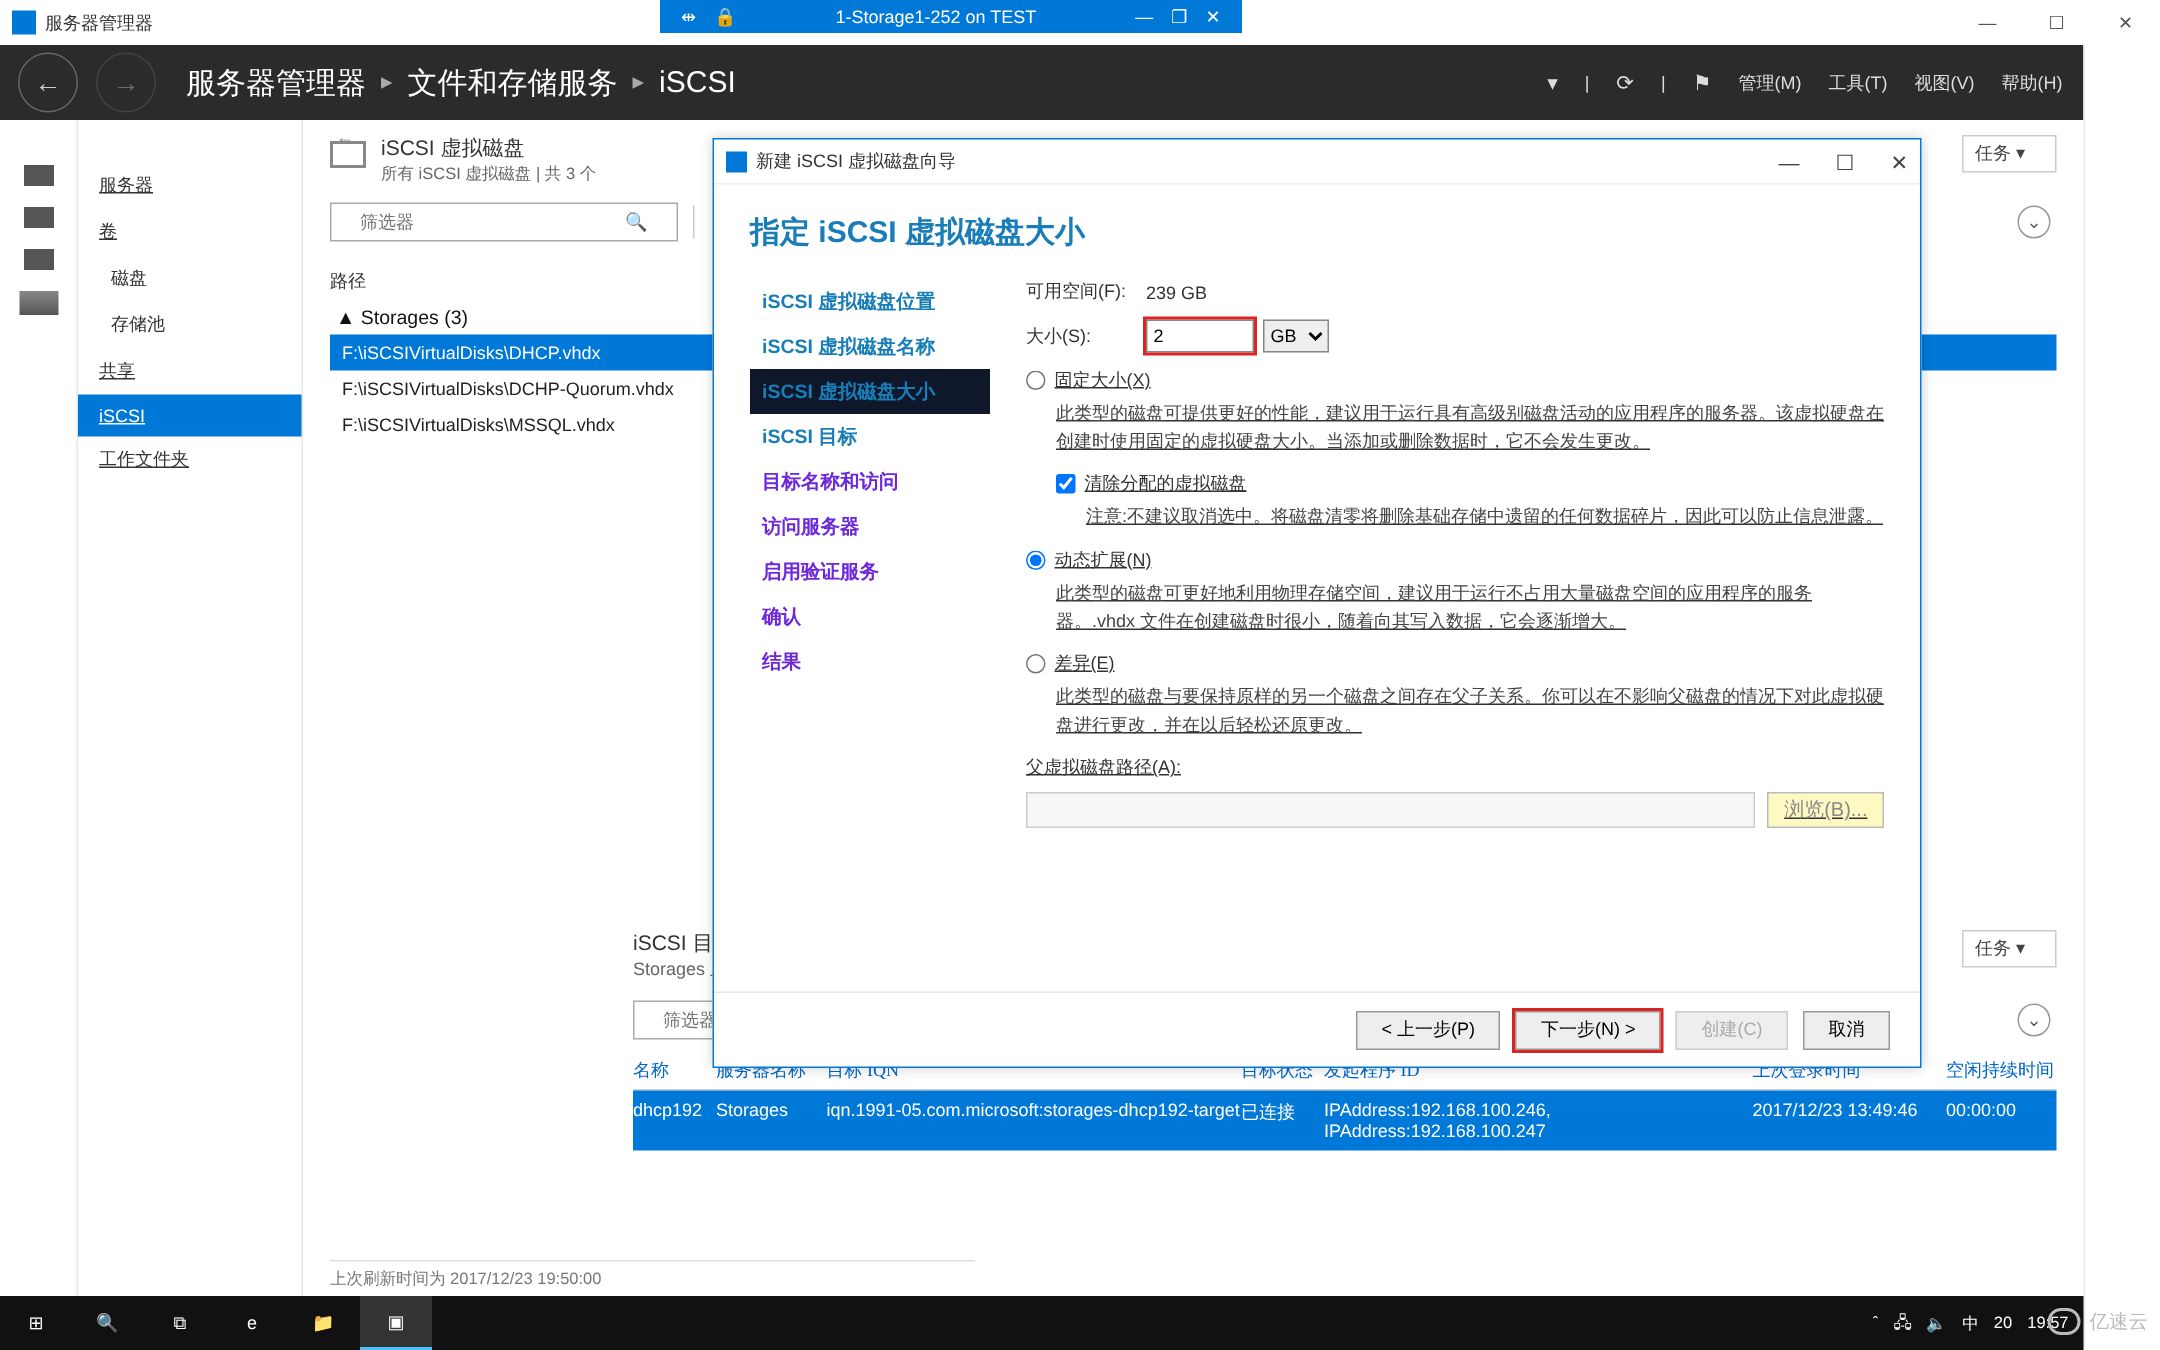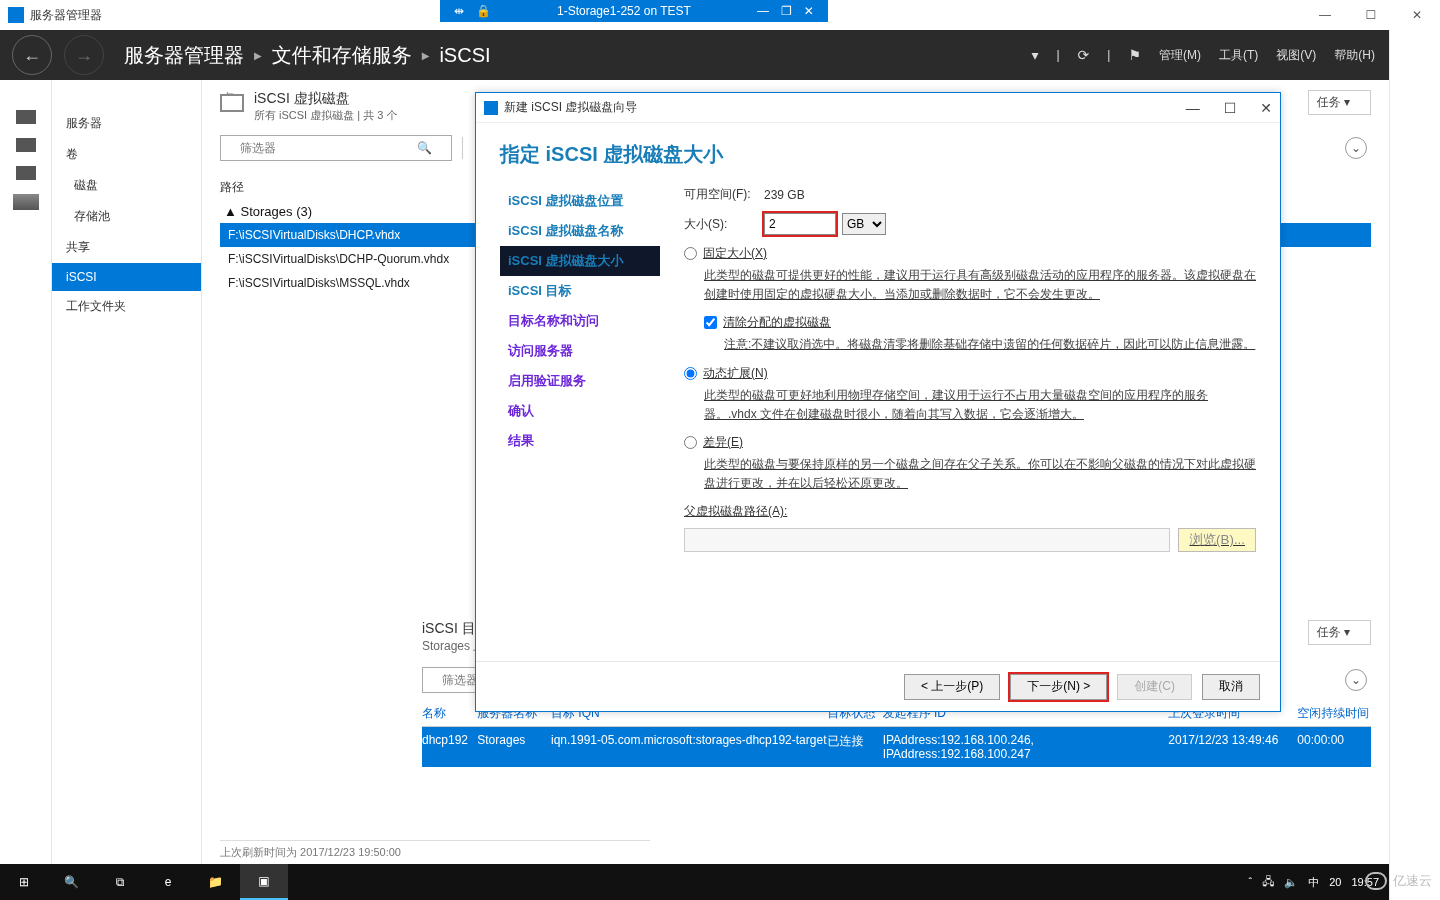--- a/index.html
+++ b/index.html
@@ -17,21 +17,21 @@
 .sm-bc { margin-left:20px; font-size:20px; color:#fff; display:flex; align-items:center; gap:10px; }
 .sm-bc .tri { font-size:10px; color:#aaa; }
 .sm-hdr-right { margin-left:auto; display:flex; align-items:center; gap:18px; padding-right:14px; color:#ddd; }
 .sm-hdr-right .ic { font-size:14px; cursor:pointer; }
 .sm-body { position:absolute; top:80px; left:0; right:51px; bottom:36px; display:flex; background:#fff; }
 .sm-narrow { width:52px; background:#fff; border-right:1px solid #e5e5e5; display:flex; flex-direction:column; align-items:center; padding-top:30px; gap:14px;}
 .sm-narrow .nic { width:20px; height:14px; background:#555; cursor:pointer;}
 .sm-narrow .nic.sel { background:linear-gradient(#888,#555); width:26px; height:16px; }
 .sm-sidebar { width:150px; border-right:1px solid #e5e5e5; padding-top:28px; }
 .sm-sidebar .sitem { padding:7px 12px 7px 22px; color:#333; cursor:pointer; }
-.sm-sidebar .sitem.top { padding-left:14px; }
+.sm-sidebar .sitem.top { padding-left:14px;text-decoration:underline; }
 .sm-sidebar .sitem.sel { background:#0078d7; color:#fff; }
 .sm-main { flex:1; padding:10px 18px 0 18px; overflow:hidden; position:relative; }
 .pane-hdr { display:flex; align-items:flex-start; }
 .pane-hdr .hdr-ic { width:24px; height:18px; border:2px solid #888; margin-right:10px; margin-top:4px; position:relative;}
 .pane-hdr .hdr-ic:before {content:"←"; position:absolute; top:-12px; left:2px; font-size:12px; color:#888; }
 .pane-title { font-size:14px; color:#333; font-weight:400; }
 .pane-sub { font-size:11px; color:#666; }
 .tasks-btn { margin-left:auto; border:1px solid #ccc; padding:3px 20px 3px 8px; color:#444; cursor:pointer; background:#fff; }
 .circle-btn { width:22px; height:22px; border:1px solid #999; border-radius:50%; display:flex; align-items:center; justify-content:center; margin-left:auto; margin-right:4px; cursor:pointer; color:#555; }
 .filter-row { margin-top:12px; display:flex; align-items:center; gap:10px; }
@@ -41,21 +41,21 @@
 .list-area { margin-top:14px; }
 .list-hdr { font-size:12px; color:#333; padding:4px 0; }
 .list-group { font-size:13px; color:#111; padding:4px 0 4px 4px; }
 .list-row { padding:5px 8px; color:#222; cursor:pointer; }
 .list-row.sel { background:#0078d7; color:#fff; }
 .refresh-line { position:absolute; left:18px; bottom:0; font-size:11px; color:#777; padding:4px 0; border-top:1px solid #ddd; width:430px;}
 .target-pane { position:absolute; left:220px; right:18px; top:540px; }
 .target-hdr { font-size:14px; color:#333; }
 .target-sub { font-size:12px; color:#666; }
 .cols-row { display:flex; margin-top:8px; font-size:12px; color:#0066cc; border-bottom:1px solid #ccc; padding:4px 0;}
-.cols-row span { cursor:pointer; }
+.cols-row span { cursor:pointer;font-family:Liberation Serif, serif; }
 .data-row { display:flex; padding:6px 0; background:#0078d7; color:#fff; font-size:12px;}
 
 .wizard { position:absolute; top:92px; left:475px; width:806px; height:620px; background:#fff; border:1px solid #0078d7; z-index:500; display:flex; flex-direction:column; box-shadow:0 0 8px rgba(0,0,0,0.2);}
 .wiz-title { height:30px; display:flex; align-items:center; padding:0 8px; color:#333; border-bottom:1px solid #eee;}
 .wiz-title .wic { width:14px; height:14px; background:#0078d7; margin-right:6px;}
 .wiz-ctrls { margin-left:auto; display:flex; gap:24px; color:#444; }
 .wiz-ctrls span { cursor:pointer; font-size:14px; }
 .wiz-head { padding:18px 24px 10px 24px; font-size:20px; color:#197db8;font-weight:bold; }
 .wiz-body { flex:1; display:flex; padding:0 24px; overflow:hidden;}
 .wiz-nav { width:160px; padding-top:8px;font-weight:bold; }

